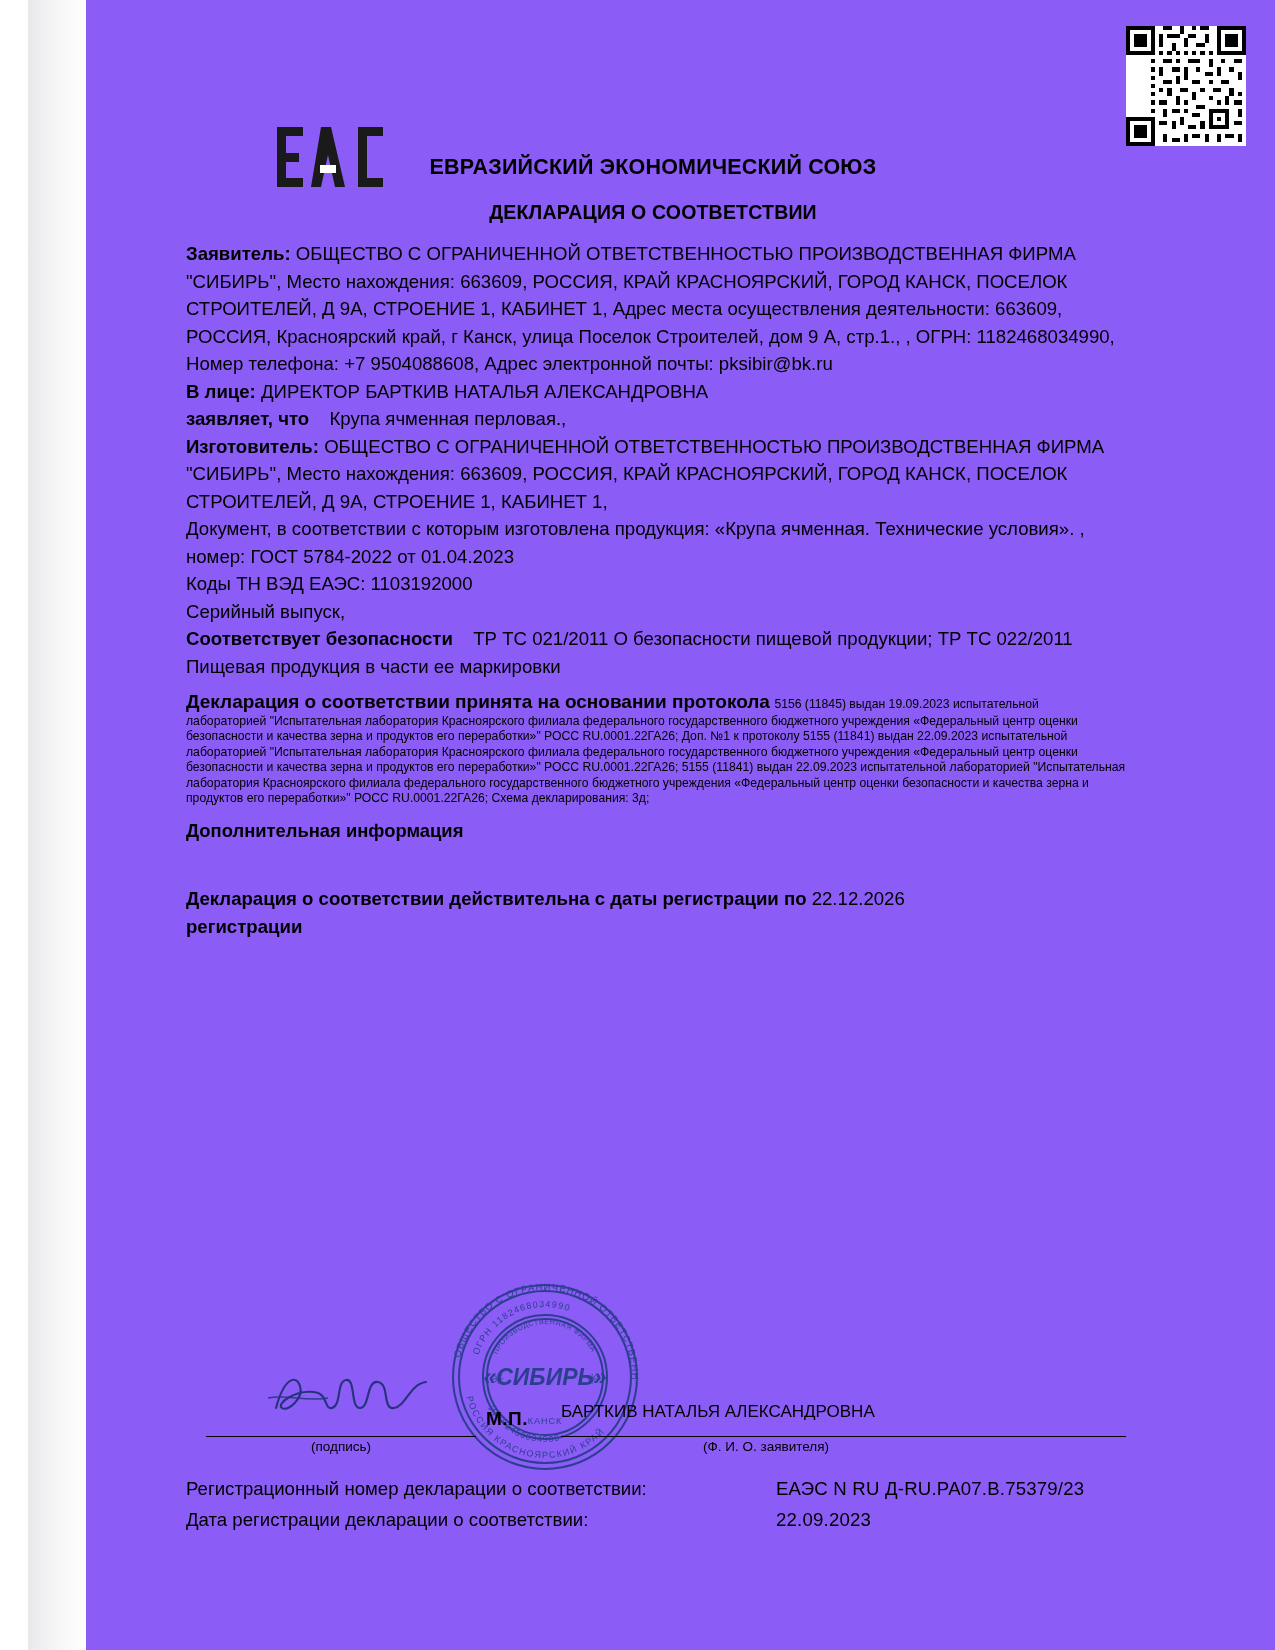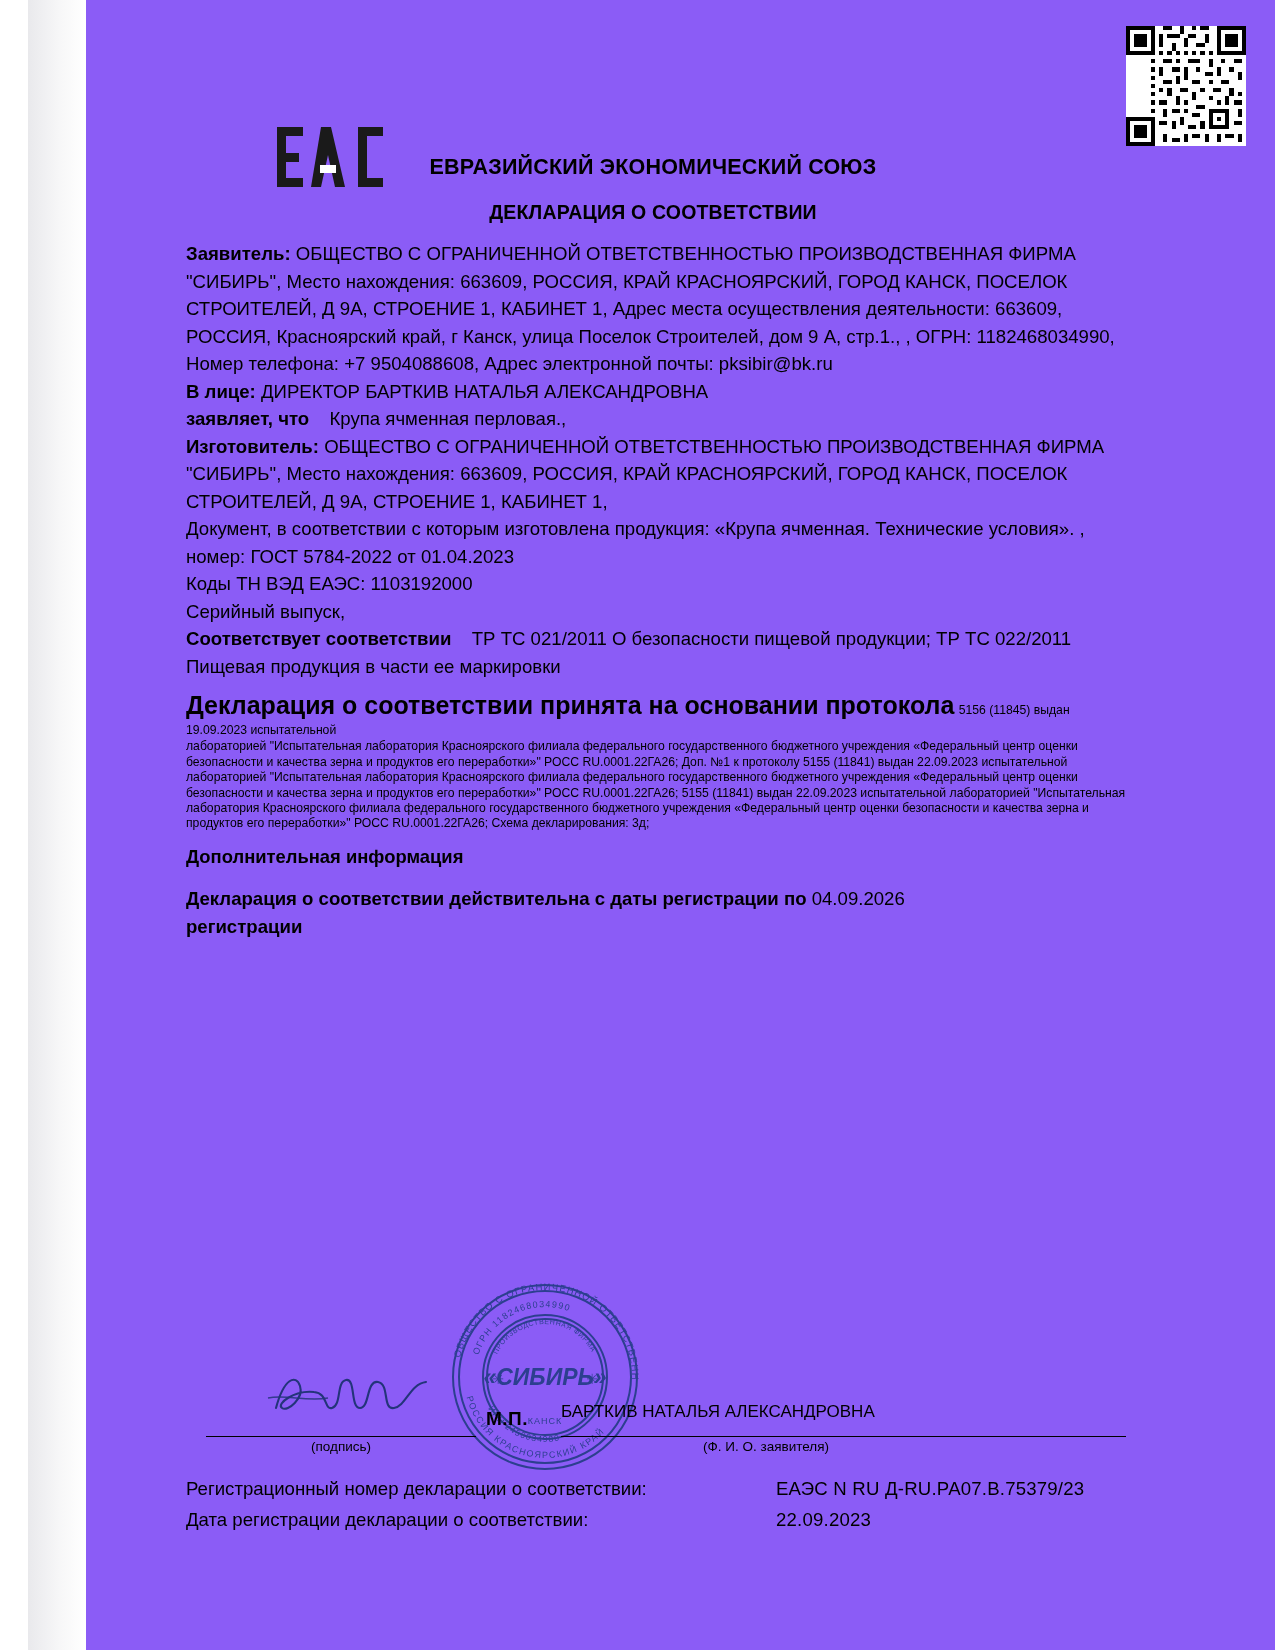--- a/index.html
+++ b/index.html
@@ -97,21 +97,21 @@
   .inline-indent { display: inline-block; width: 10px; }
 
   
   .proto-wrap {
     position: absolute;
     left: 158px;
     top: 691px;
     width: 940px;
   }
   .proto-title {
-    font-size: 25px;
+    font-size: 19px;
     font-weight: bold;
     display: inline;
   }
   .proto-small {
     font-size: 12.2px;
     line-height: 15.4px;
     display: inline;
   }
   .proto-body {
     font-size: 12.2px;
@@ -394,37 +394,37 @@
       <div class="para">
         <span class="b">Изготовитель:</span>
         <span>ОБЩЕСТВО С ОГРАНИЧЕННОЙ ОТВЕТСТВЕННОСТЬЮ ПРОИЗВОДСТВЕННАЯ ФИРМА "СИБИРЬ", Место нахождения: 663609, РОССИЯ, КРАЙ КРАСНОЯРСКИЙ, ГОРОД КАНСК, ПОСЕЛОК СТРОИТЕЛЕЙ, Д 9А, СТРОЕНИЕ 1, КАБИНЕТ 1,</span>
       </div>
 
       <div class="para">Документ, в соответствии с которым изготовлена продукция: «Крупа ячменная. Технические условия». , номер: ГОСТ 5784-2022 от 01.04.2023</div>
       <div class="para">Коды ТН ВЭД ЕАЭС: 1103192000</div>
       <div class="para">Серийный выпуск,</div>
 
       <div class="para gap-s">
-        <span class="b">Соответствует соответствии</span>
+        <span class="b">Соответствует безопасности</span>
         <span class="inline-indent"></span>
         <span>ТР ТС 021/2011 О безопасности пищевой продукции; ТР ТС 022/2011 Пищевая продукция в части ее маркировки</span>
       </div>
     </div>
 
     <div class="proto-wrap">
       <div>
         <span class="proto-title">Декларация о соответствии принята на основании протокола</span>
         <span class="proto-small">5156 (11845) выдан 19.09.2023  испытательной</span>
       </div>
       <div class="proto-body">лабораторией "Испытательная лаборатория Красноярского филиала федерального государственного бюджетного учреждения «Федеральный центр оценки безопасности и качества зерна и продуктов его переработки»" РОСС RU.0001.22ГА26; Доп. №1 к протоколу 5155 (11841) выдан 22.09.2023 испытательной лабораторией "Испытательная лаборатория Красноярского филиала федерального государственного бюджетного учреждения «Федеральный центр оценки безопасности и качества зерна и продуктов его переработки»" РОСС RU.0001.22ГА26; 5155 (11841) выдан 22.09.2023 испытательной лабораторией "Испытательная лаборатория Красноярского филиала федерального государственного бюджетного учреждения «Федеральный центр оценки безопасности и качества зерна и продуктов его переработки»" РОСС RU.0001.22ГА26; Схема декларирования: 3д;</div>
       <div class="addl">Дополнительная информация</div>
     </div>
 
     <div class="validity">
-      <span>Декларация о соответствии действительна с даты регистрации по </span><span class="reg">04.09.2026</span><br>
+      <span>Декларация о соответствии действительна с даты регистрации по </span><span class="reg">22.12.2026</span><br>
       <span>регистрации</span>
     </div>
 
     <div class="stamp">
       <svg viewBox="0 0 210 210" width="210" height="210">
         <defs>
           <path id="arcOuterTop" d="M 18,105 A 87,87 0 0 1 192,105"></path>
           <path id="arcOuterBottom" d="M 24,105 A 81,81 0 0 0 186,105"></path>
           <path id="arcMidTop" d="M 35,105 A 70,70 0 0 1 175,105"></path>
           <path id="arcMidBottom" d="M 40,105 A 65,65 0 0 0 170,105"></path>

